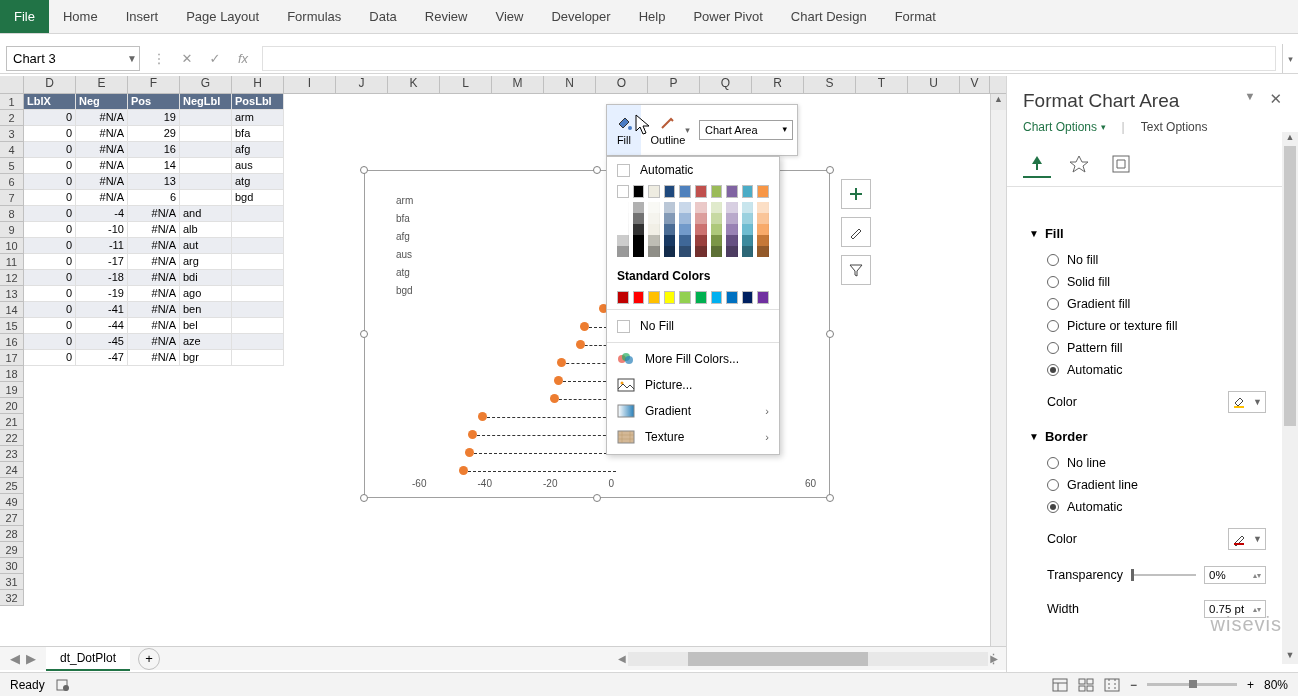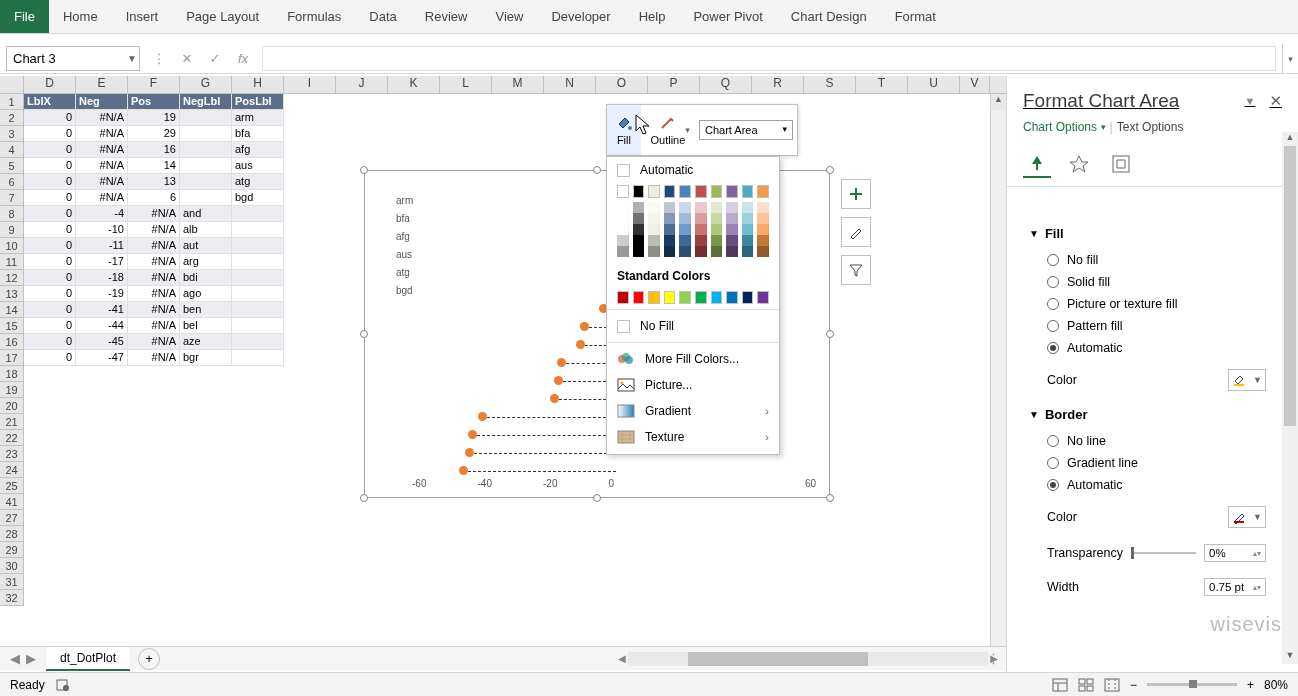--- a/index.html
+++ b/index.html
@@ -88,25 +88,25 @@
 
 .status { position: absolute; bottom: 0; left: 0; right: 0; height: 24px; background: #f3f3f3; border-top: 1px solid #d6d6d6; display: flex; align-items: center; padding: 0 10px; font-size: 12px; }
 .status-right { margin-left: auto; display: flex; align-items: center; gap: 10px; }
 .zoom-slider { width: 90px; height: 3px; background: #c0c0c0; position: relative; }
 .zoom-slider .zdot { width: 8px; height: 8px; background: #808080; position: absolute; left: 42px; top: -3px; }
 
 
 .format-pane { position: absolute; right: 0; top: 76px; width: 292px; bottom: 24px; background: #fff; border-left: 1px solid #d6d6d6; }
 .fp-scroll { position: absolute; right: 0; top: 56px; width: 16px; bottom: 8px; background: #f0f0f0; }
 .fp-scroll .arrow { height: 14px; text-align: center; font-size: 9px; color: #666; }
-.fp-header { padding: 14px 16px 8px 16px; display: flex; align-items: center; text-decoration: underline; }
+.fp-header { padding: 14px 16px 8px 16px; display: flex; align-items: flex-start; }
 .fp-title { font-size: 19px; color: #3b3b3b; flex: 1; }
 .fp-close { font-size: 15px; color: #666; cursor: pointer; }
 .fp-chev { font-size: 11px; color: #888; margin-right: 14px; }
-.fp-opts { padding: 0 16px 8px 16px; display: flex; gap: 4px; font-size: 12px; }
+.fp-opts { padding: 0 16px 8px 16px; display: flex; gap: 16px; font-size: 12px; }
 .fp-opt { color: #217346; cursor: pointer; display: flex; align-items: center; gap: 4px; }
 .fp-opt.inactive { color: #444; }
 .fp-opt-sep { color: #bbb; }
 .fp-iconrow { padding: 8px 16px; display: flex; gap: 14px; border-bottom: 1px solid #e0e0e0; }
 .fp-icon { width: 28px; height: 28px; display: flex; align-items: center; justify-content: center; }
 .fp-icon.active { border-bottom: 2px solid #217346; }
 .fp-section { padding: 8px 16px 6px 22px; font-size: 13px; font-weight: 600; display: flex; align-items: center; gap: 6px; }
 .fp-sec-tri { font-size: 10px; }
 .fp-body { padding: 2px 16px 2px 40px; }
 .fp-radio { display: flex; align-items: center; gap: 8px; padding: 4px 0; font-size: 12.5px; }
@@ -201,21 +201,21 @@
       <div class="rowh">16</div>
       <div class="rowh">17</div>
       <div class="rowh">18</div>
       <div class="rowh">19</div>
       <div class="rowh">20</div>
       <div class="rowh">21</div>
       <div class="rowh">22</div>
       <div class="rowh">23</div>
       <div class="rowh">24</div>
       <div class="rowh">25</div>
-      <div class="rowh">41</div>
+      <div class="rowh">49</div>
       <div class="rowh">27</div>
       <div class="rowh">28</div>
       <div class="rowh">29</div>
       <div class="rowh">30</div>
       <div class="rowh">31</div>
       <div class="rowh">32</div>
     </div>
   <div class="grid-cells" id="grid-cells">
       <div class="grid-row">
         <div class="cell hdr-cell">LblX</div>
@@ -669,20 +669,24 @@
         <div class="fp-radio">
           <span class="radio"></span>
           <span>No fill</span>
         </div>
         <div class="fp-radio">
           <span class="radio"></span>
           <span>Solid fill</span>
         </div>
         <div class="fp-radio">
           <span class="radio"></span>
+          <span>Gradient fill</span>
+        </div>
+        <div class="fp-radio">
+          <span class="radio"></span>
           <span>Picture or texture fill</span>
         </div>
         <div class="fp-radio">
           <span class="radio"></span>
           <span>Pattern fill</span>
         </div>
         <div class="fp-radio">
           <span class="radio sel"></span>
           <span>Automatic</span>
         </div>

